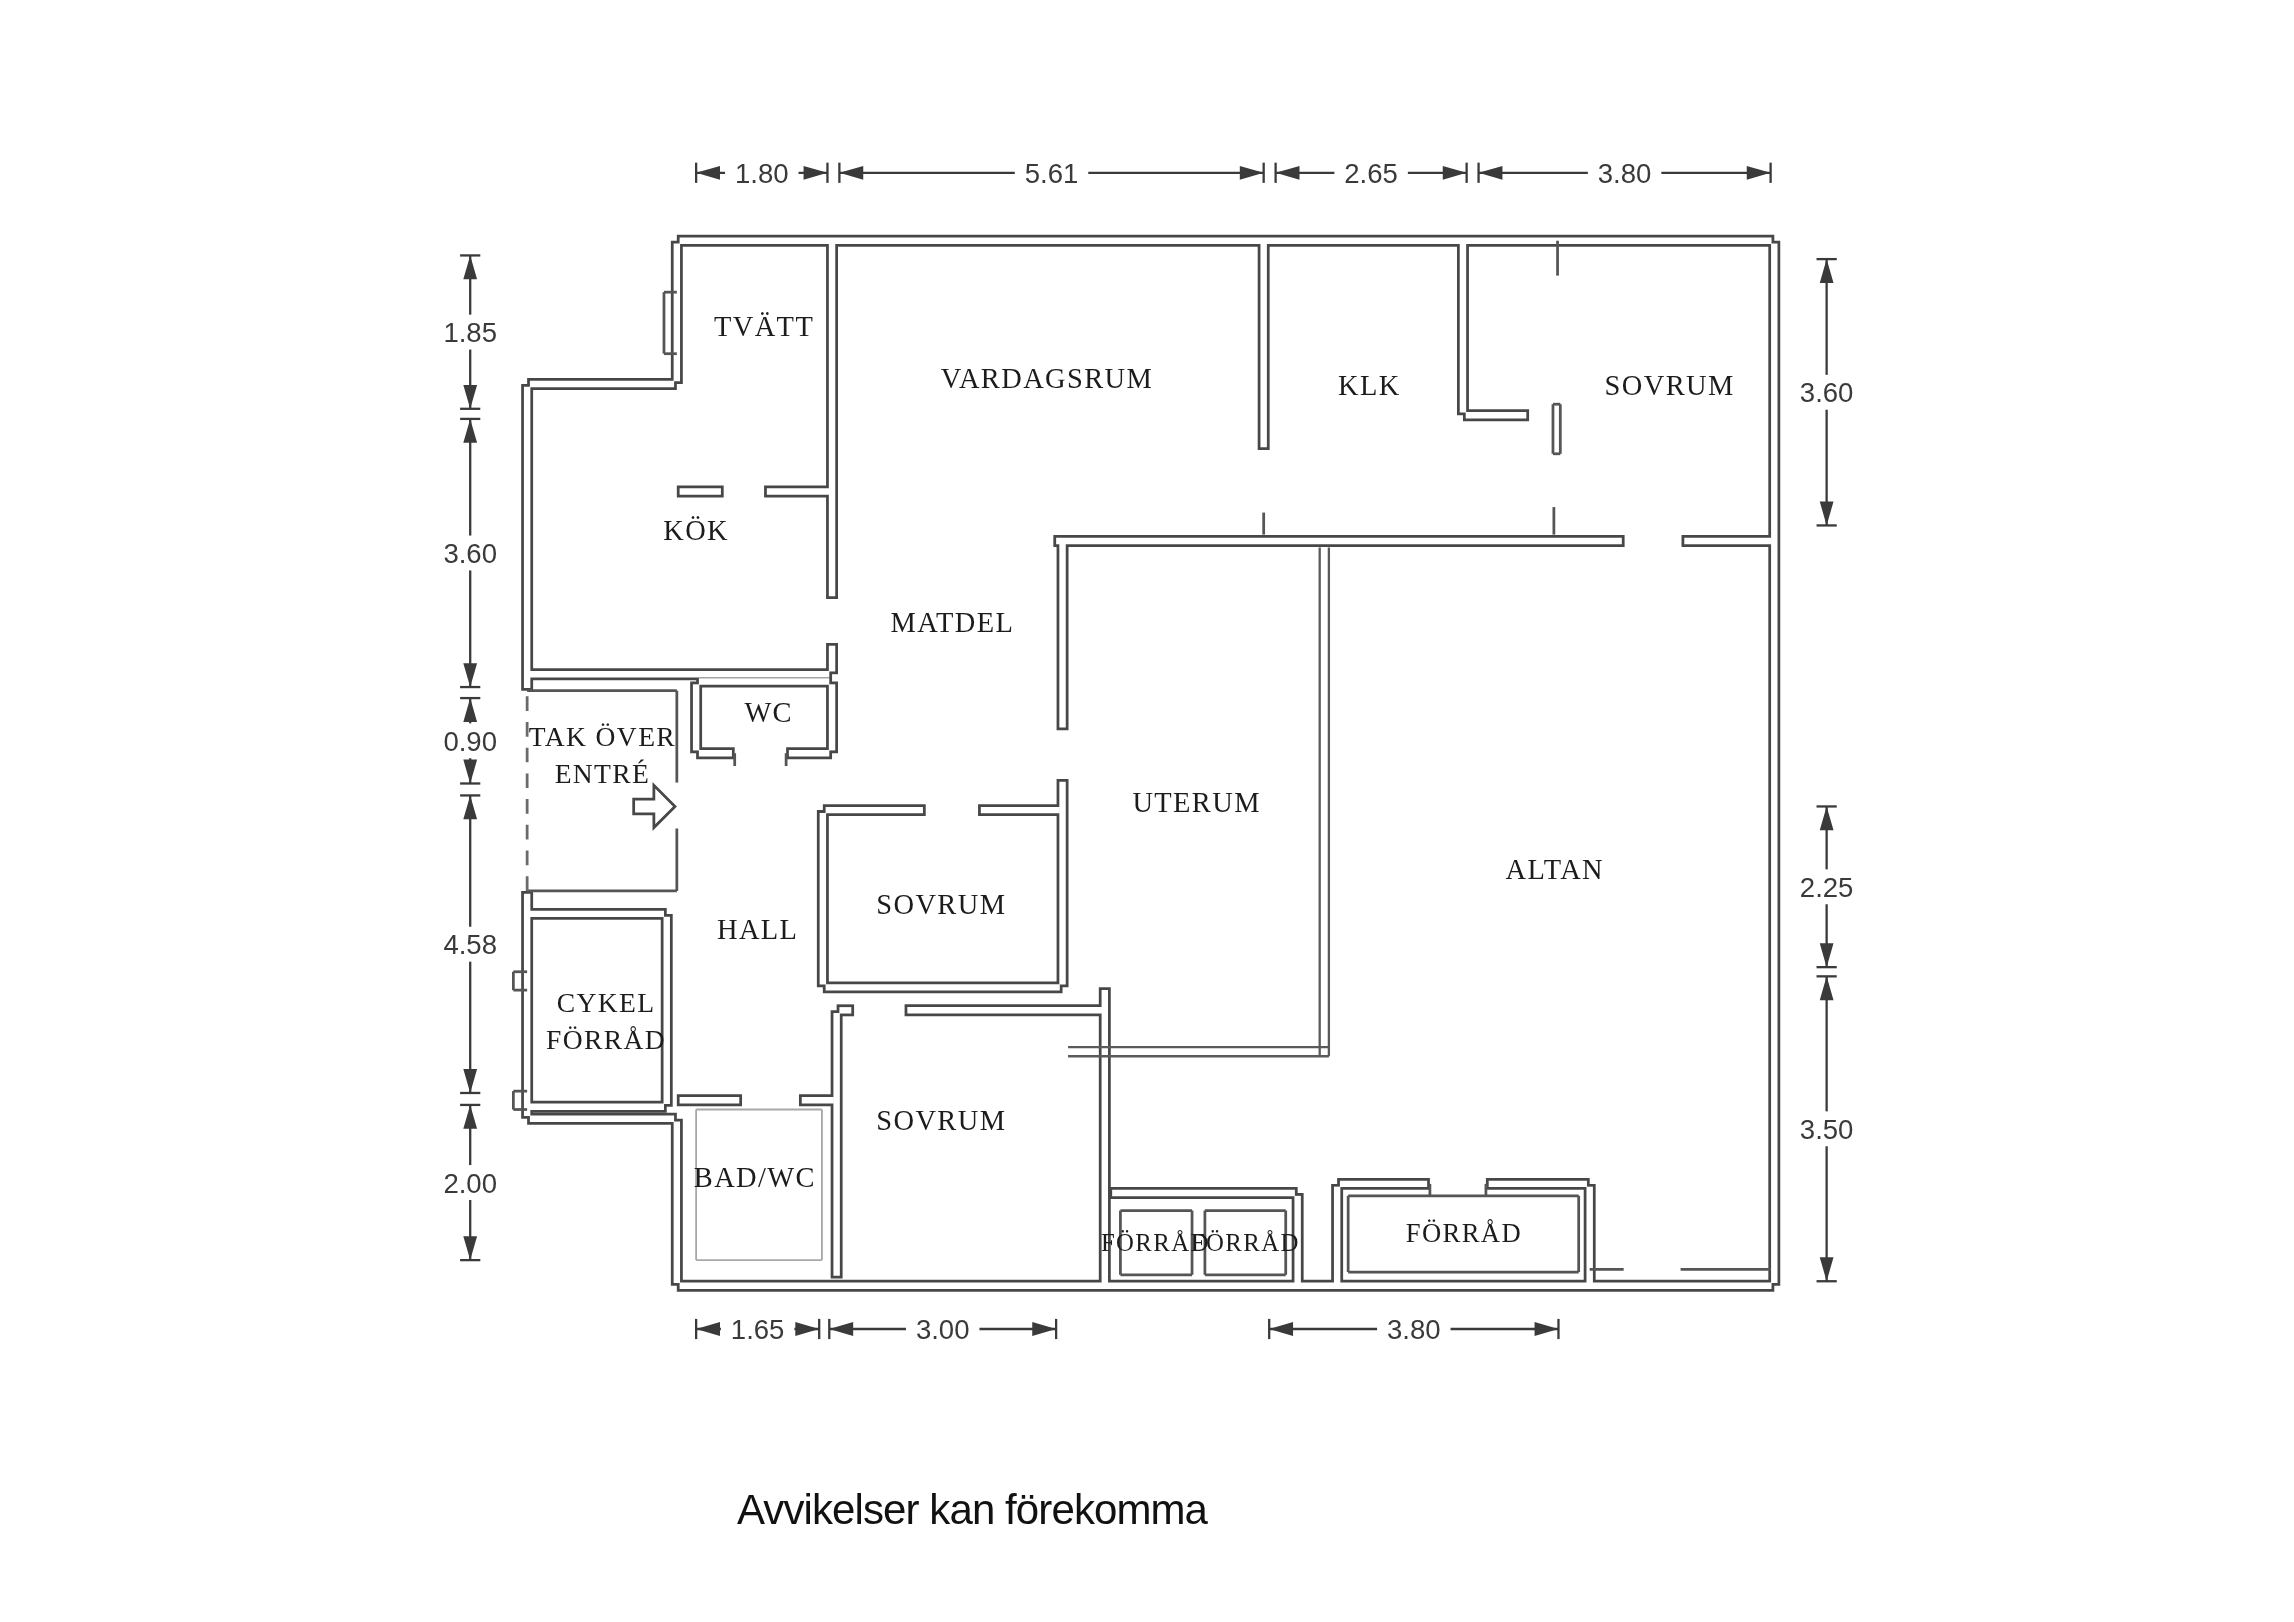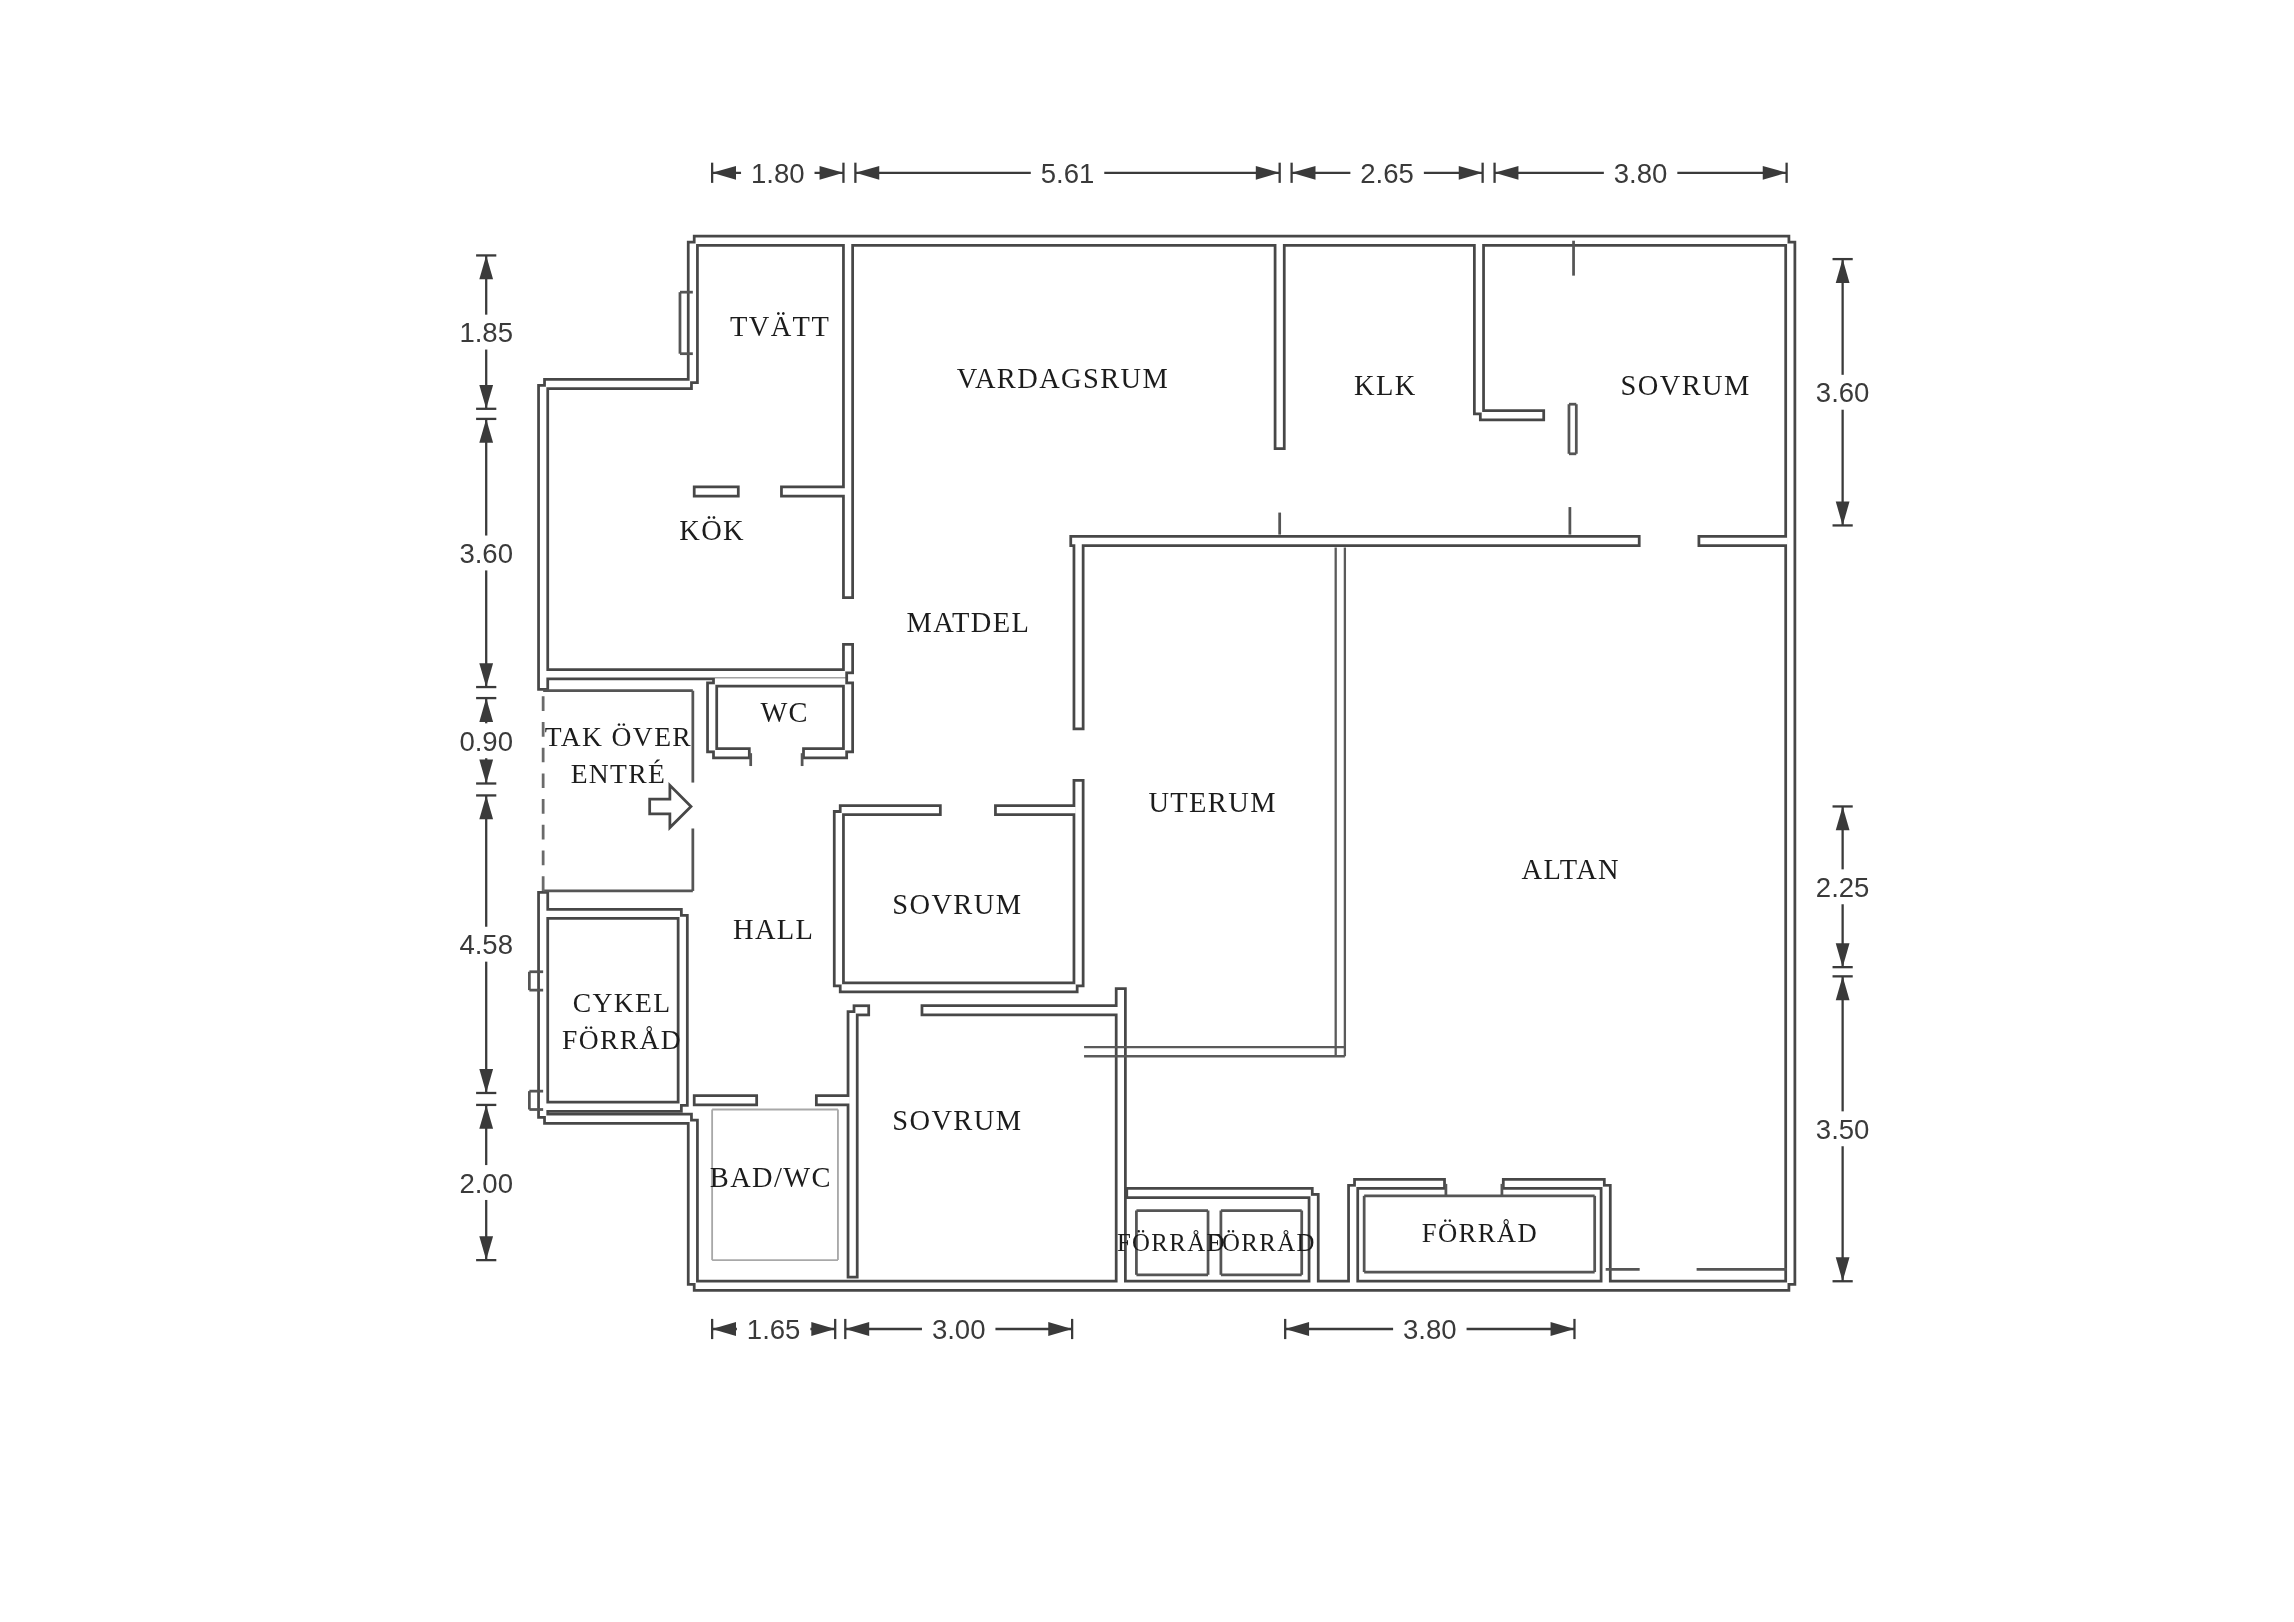--- a/index.html
+++ b/index.html
@@ -1,17 +1,17 @@
 <!DOCTYPE html>
 <html style="font-size:14.7px"><head>
 <meta charset="utf-8">
 <style>
   html,body{margin:0;padding:0;background:#ffffff;}
   #stage{position:relative;width:1944px;height:1623px;background:#fff;overflow:hidden;
-         font-family:"Liberation Serif",serif;margin-left:16px;}
+         font-family:"Liberation Serif",serif;}
   #plan-svg{position:absolute;left:0;top:0;}
   #caption{position:absolute;left:50%;top:1486px;transform:translateX(-50%);
            font-family:"Liberation Sans",sans-serif;font-size:42px;letter-spacing:-0.9px;
            color:#111;white-space:nowrap;}
   text.room{font-family:"Liberation Serif",serif;fill:#1c1c1c;letter-spacing:1.5px;}
   text.dim{font-family:"Liberation Sans",sans-serif;fill:#3a3a3a;}
 </style>
 </head>
 <body>
 
@@ -340,14 +340,15 @@
       <g>
         <text x="1258" y="1362" text-anchor="middle" font-size="27" class="room">FÖRRÅD</text>
       </g>
       <g>
         <text x="1356" y="1362" text-anchor="middle" font-size="27" class="room">FÖRRÅD</text>
       </g>
       <g>
         <text x="1594" y="1352" text-anchor="middle" font-size="29" class="room">FÖRRÅD</text>
       </g>
     </svg>
+  <div id="caption">Avvikelser kan förekomma</div>
 </div>
 
 
 </body></html>

